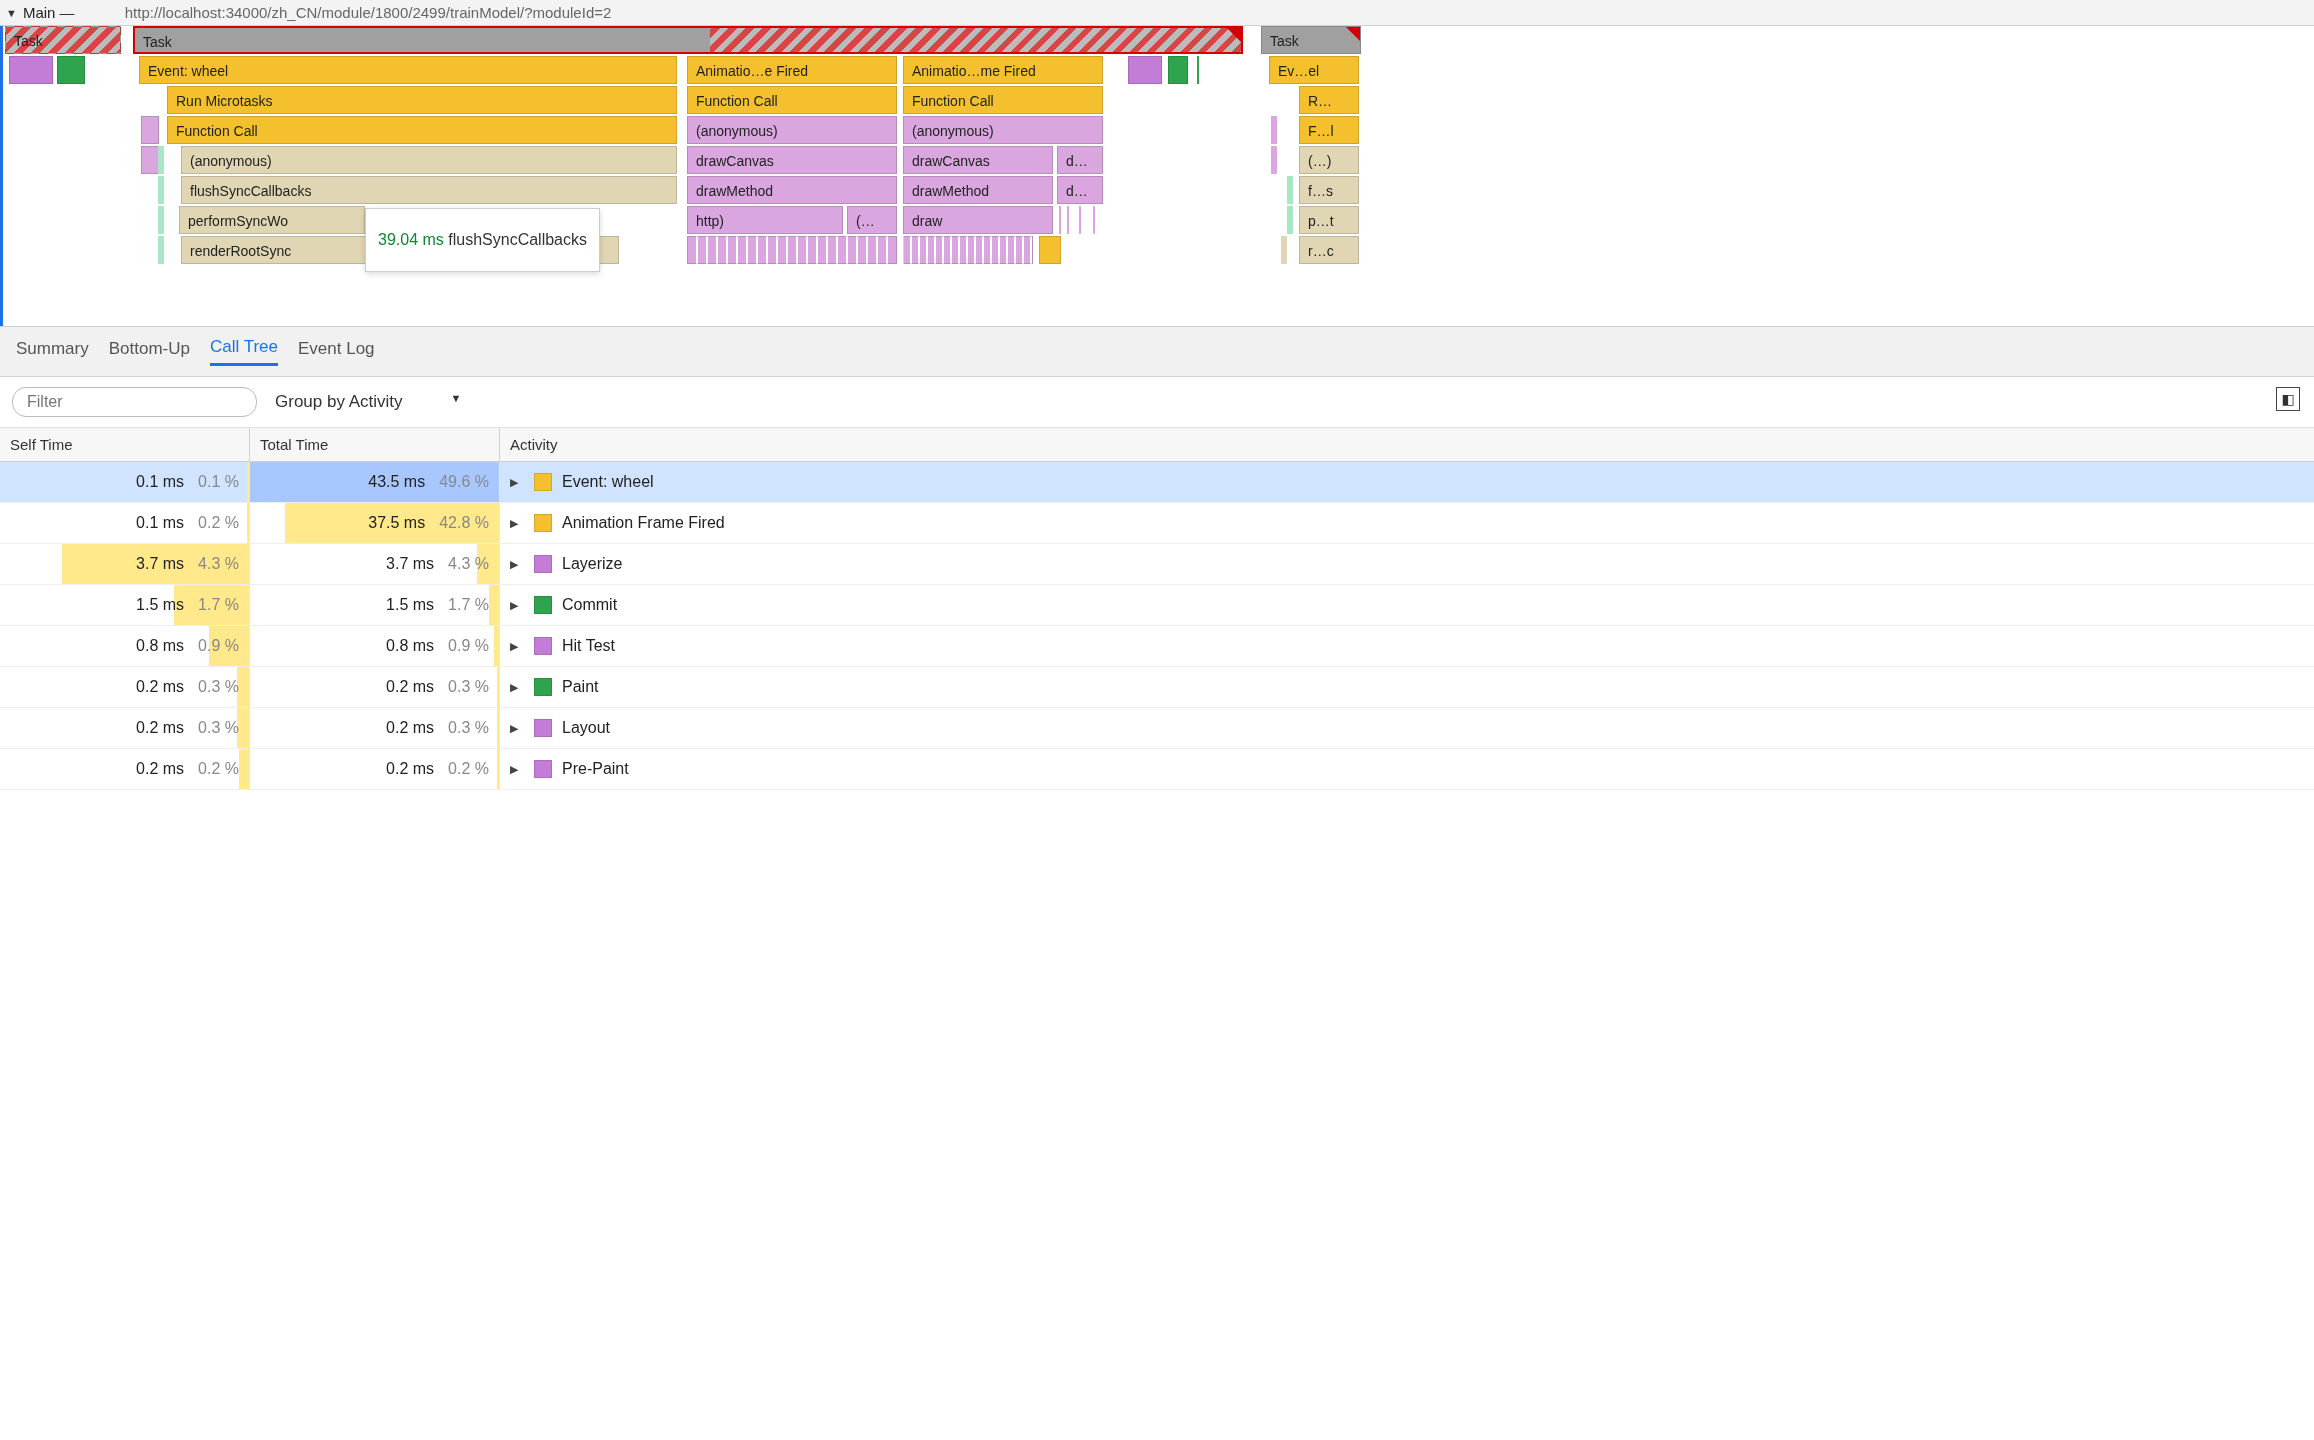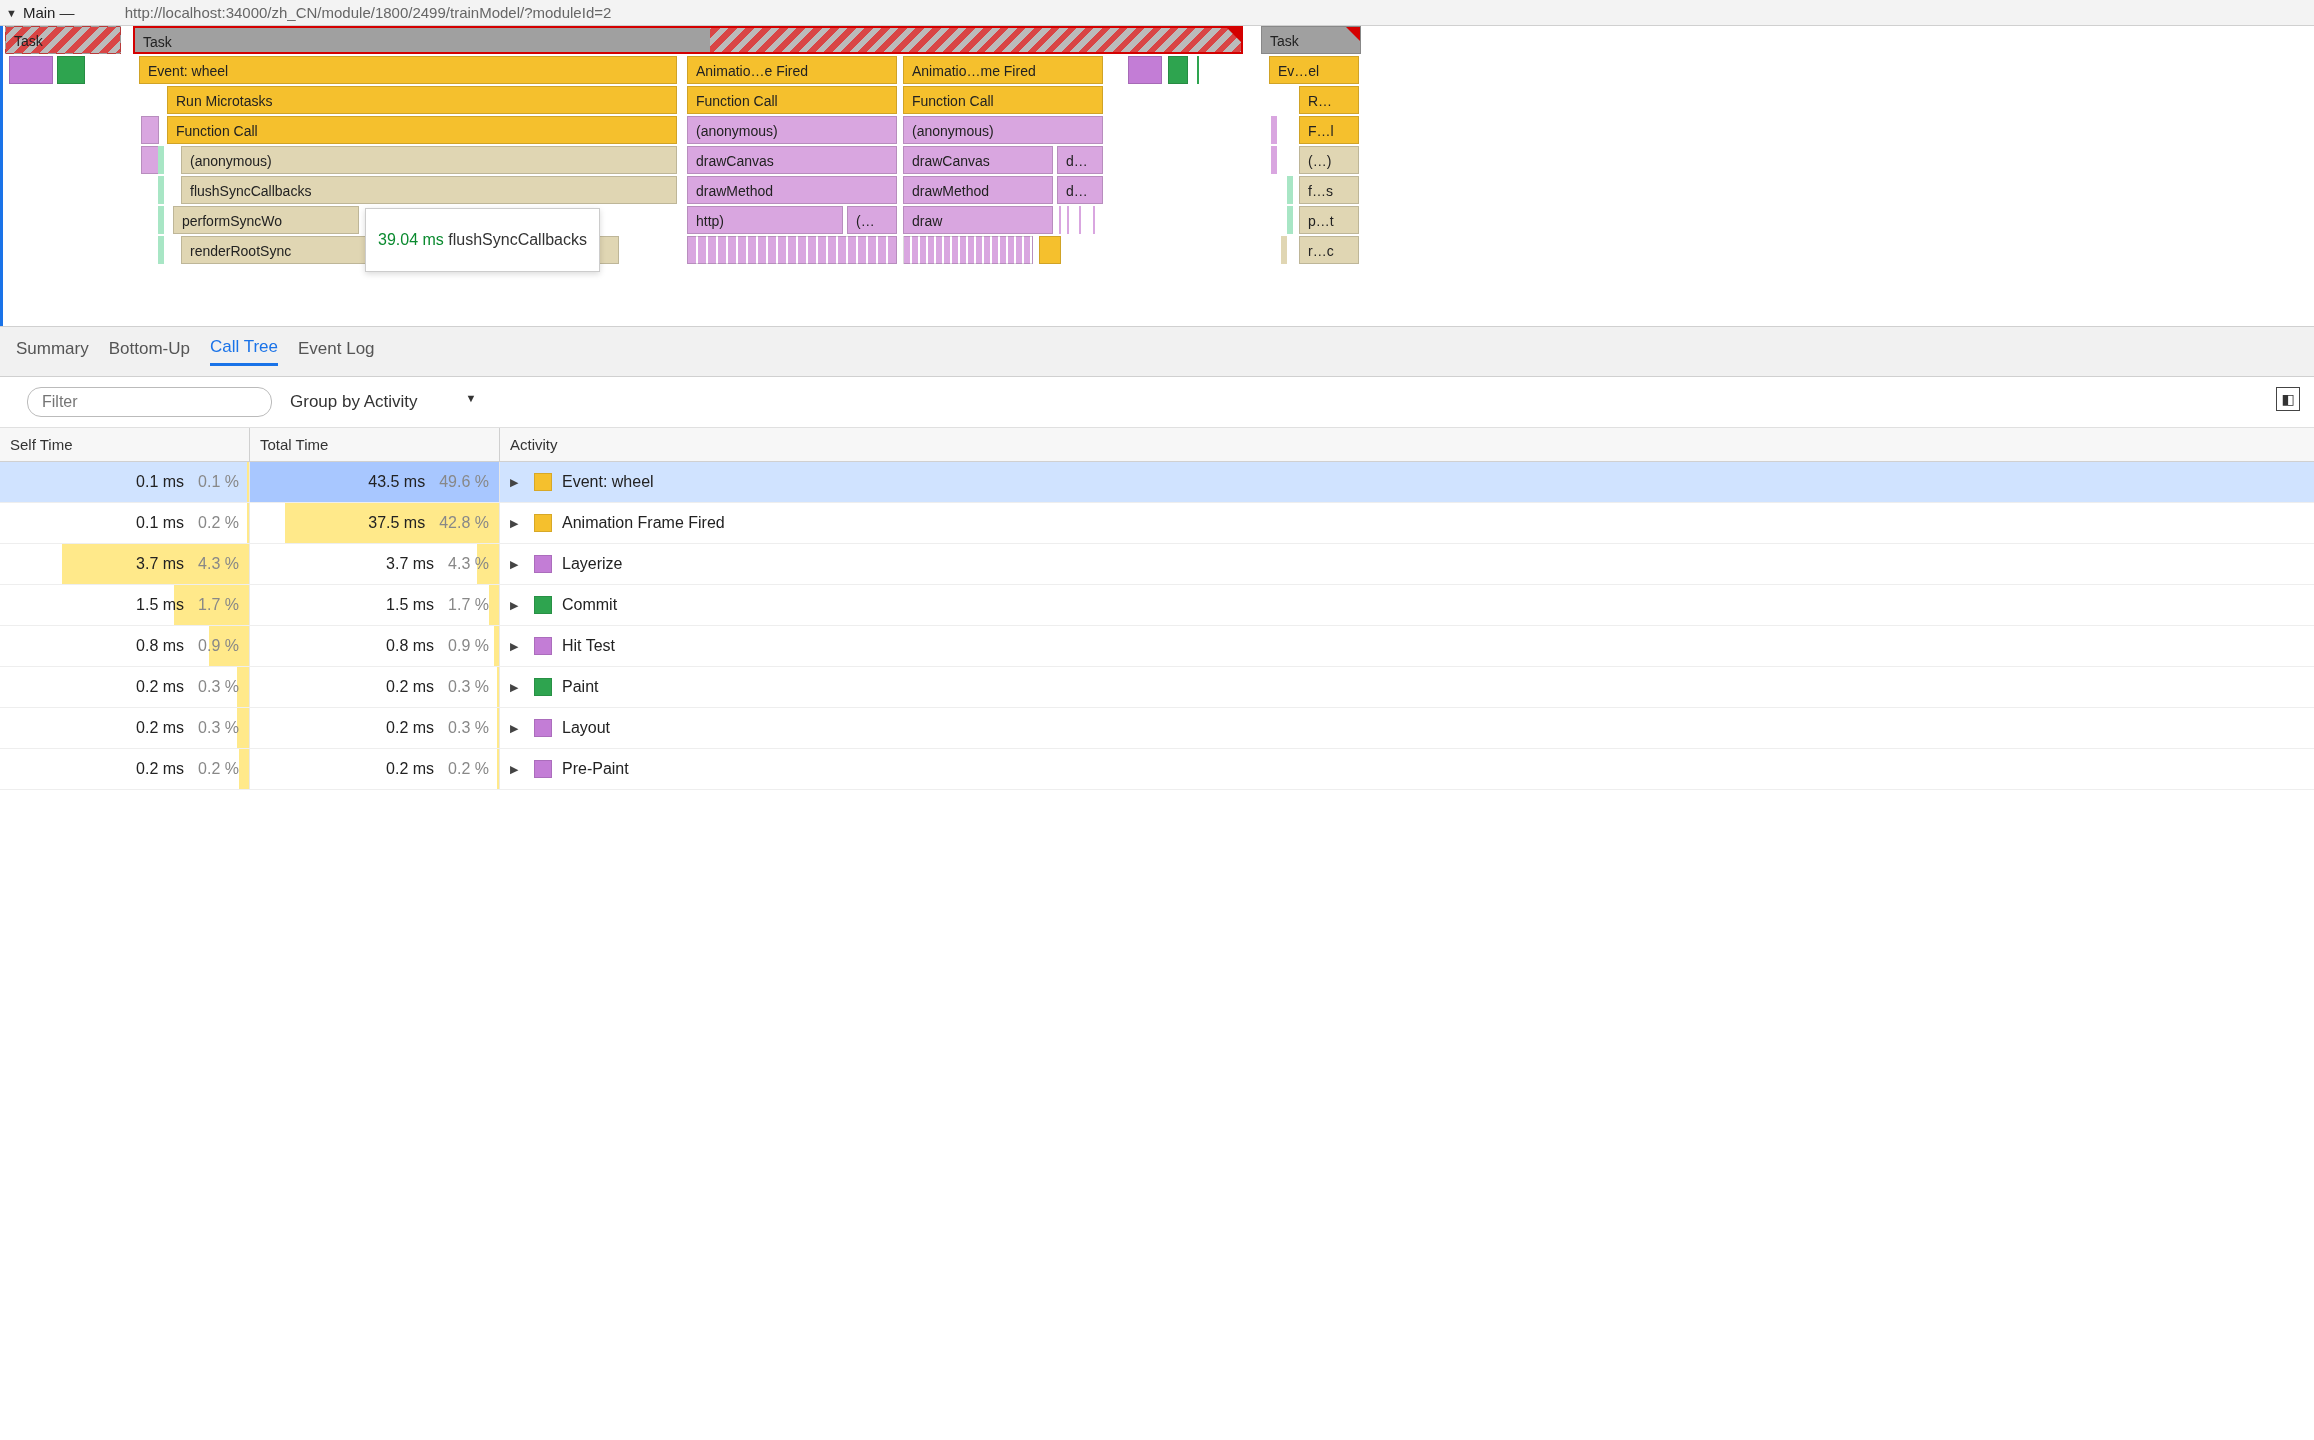--- a/index.html
+++ b/index.html
@@ -31,21 +31,21 @@
 
 .tooltip { position: absolute; background: #fff; border: 1px solid #ccc; padding: 22px 12px; font-size: 16px; box-shadow: 0 2px 6px rgba(0,0,0,0.15); z-index: 10; }
 .tooltip .dur { color: #0a8a2f; font-weight: 500; }
 
 
 .tabs { display: flex; align-items: center; gap: 20px; padding: 10px 16px; background: #f1f1f1; border-top: 1px solid #d0d0d0; border-bottom: 1px solid #d0d0d0; font-size: 17px; }
 .tab { color: #555; cursor: pointer; padding-bottom: 6px; }
 .tab.active { color: #1a73e8; border-bottom: 3px solid #1a73e8; }
 
 
-.controls { display: flex; align-items: center; gap: 18px; padding: 10px 27px; border-bottom: 1px solid #e0e0e0; position: relative; }
+.controls { display: flex; align-items: center; gap: 18px; padding: 10px 12px; border-bottom: 1px solid #e0e0e0; position: relative; }
 .filter-input { width: 245px; height: 30px; border: 1px solid #bbb; border-radius: 14px; padding: 0 14px; font-size: 16px; color: #999; }
 .group-select { display: flex; gap: 48px; font-size: 17px; color: #333; cursor: pointer; }
 .group-select .caret { font-size: 11px; }
 .controls .toggle-icon { position: absolute; right: 14px; top: 10px; width: 24px; height: 24px; border: 1px solid #444; display:flex; align-items:center; justify-content:center; font-size:14px; cursor:pointer; }
 
 
 .table-head { display: flex; background: #f7f7f7; border-bottom: 1px solid #d0d0d0; font-size: 15px; color: #333; }
 .col-self { width: 250px; border-right: 1px solid #d0d0d0; padding: 8px 10px; }
 .col-total { width: 250px; border-right: 1px solid #d0d0d0; padding: 8px 10px; }
 .col-activity { flex: 1; padding: 8px 10px; }
@@ -140,21 +140,21 @@
     <div class="flame-block c-khaki" style="left:178px; width:496px;">flushSyncCallbacks</div>
     <div class="flame-block c-purple" style="left:684px; width:210px;">drawMethod</div>
     <div class="flame-block c-purple" style="left:900px; width:150px;">drawMethod</div>
     <div class="flame-block c-purple" style="left:1054px; width:46px;">d…</div>
     <div class="sliver c-mint" style="left:1284px; width:6px;"></div>
     <div class="flame-block c-khaki" style="left:1296px; width:60px;">f…s</div>
   </div>
 
   <div class="flame-row">
     <div class="sliver c-mint" style="left:155px; width:6px;"></div>
-    <div class="flame-block c-khaki" style="left:170px; width:186px;">performSyncWo</div>
+    <div class="flame-block c-khaki" style="left:176px; width:186px;">performSyncWo</div>
     <div class="flame-block c-purple" style="left:684px; width:156px;">http)</div>
     <div class="flame-block c-purple" style="left:844px; width:50px;">(…</div>
     <div class="flame-block c-purple" style="left:900px; width:150px;">draw</div>
     <div class="sliver c-purple" style="left:1056px;"></div>
     <div class="sliver c-purple" style="left:1064px;"></div>
     <div class="sliver c-purple" style="left:1076px;"></div>
     <div class="sliver c-purple" style="left:1090px;"></div>
     <div class="sliver c-mint" style="left:1284px; width:6px;"></div>
     <div class="flame-block c-khaki" style="left:1296px; width:60px;">p…t</div>
   </div>

